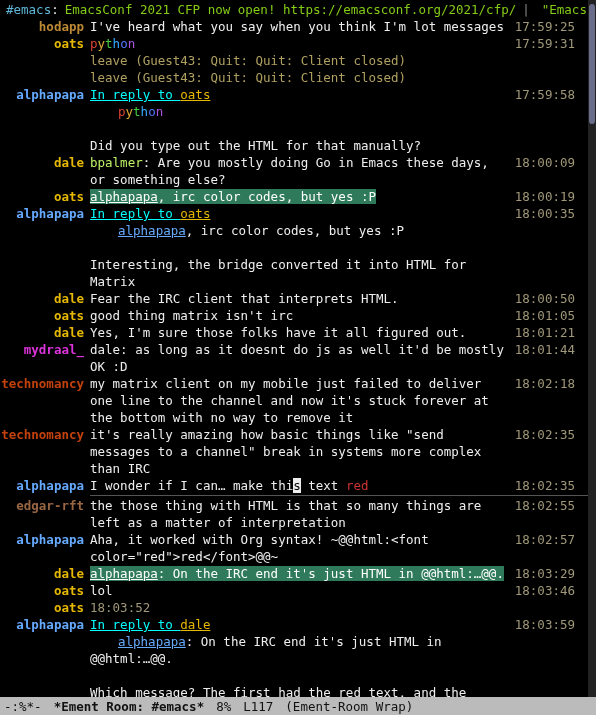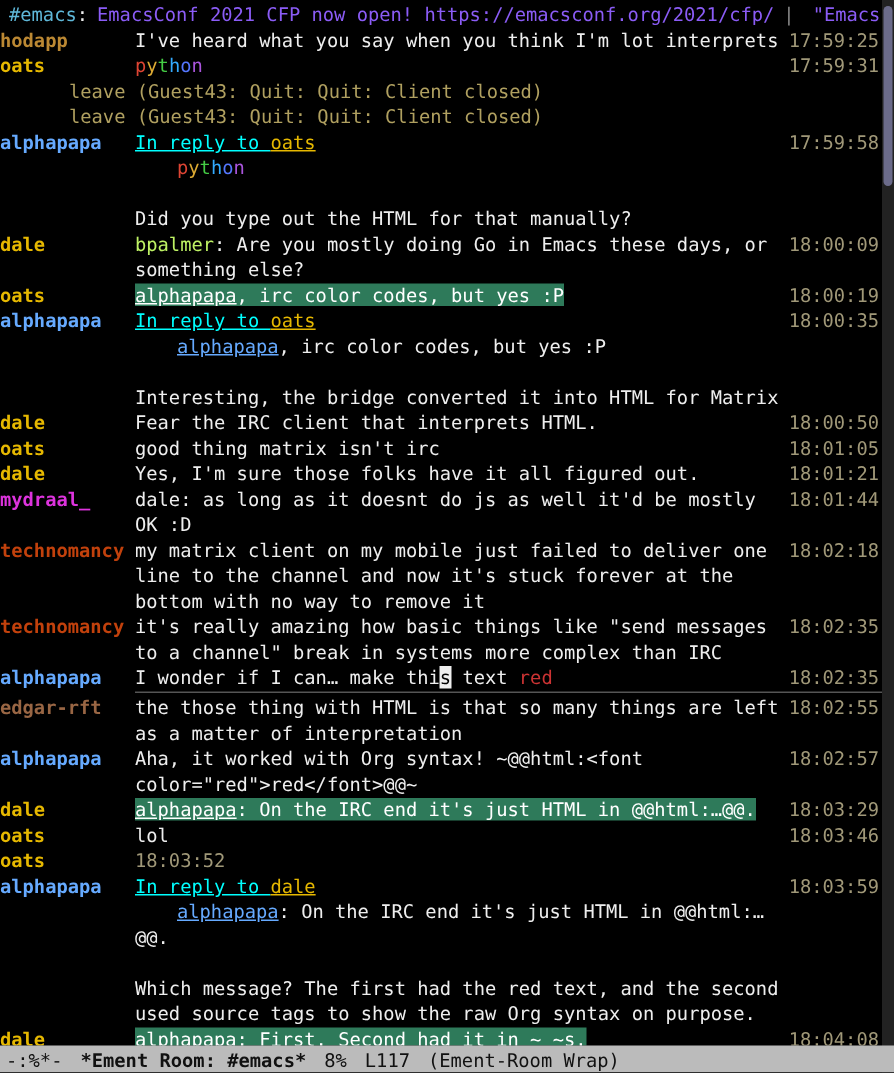--- a/index.html
+++ b/index.html
@@ -1,31 +1,31 @@
 <!DOCTYPE html>
 <html><head>
 <meta charset="utf-8">
 <style>
 html,body{margin:0;padding:0;background:#000;color:#eee;font-family:Menlo,Consolas,"DejaVu Sans Mono",monospace;font-size:12.5px;line-height:17px;overflow:hidden}
 #app{position:relative;width:596px;height:715px;background:#000}
 .header{display:flex;align-items:center;padding:0 6px;height:18px;white-space:nowrap;overflow:hidden}
 .channel{color:#5fb8d9}
-.topic{color:#8b5cf6;margin-left:6px}
+.topic{color:#84cc16;margin-left:6px}
 .sep{color:#888;margin:0 6px}
 .msgs{position:absolute;top:18px;bottom:18px;left:0;right:8px;overflow:hidden}
 .modeline{position:absolute;bottom:0;left:0;right:0;height:18px;background:#bbb;color:#111;display:flex;align-items:center;padding:0 4px;white-space:nowrap}
 .modeline span{margin-right:12px}
 .modeline .bold{font-weight:bold}
 .scrollbar{position:absolute;top:0;right:0;bottom:0;width:8px;background:#222}
 .thumb{position:absolute;top:4px;left:1px;right:1px;height:120px;background:#6b6b8a;border-radius:3px}
 .row{display:flex;align-items:flex-start}
-.nick{width:84px;padding-right:6px;flex:0 0 84px;font-weight:bold}
+.nick{width:84px;text-align:right;padding-right:6px;flex:0 0 84px;font-weight:bold}
 .body{flex:1 1 auto;padding-right:6px;word-wrap:break-word}
-.ts{flex:0 0 60px;color:#a09878;text-align:right;padding-right:2px}
-.sys{color:#b0a060;margin-left:46px}
+.ts{flex:0 0 60px;color:#a09878;text-align:right;padding-right:13px}
+.sys{color:#b0a060;margin-left:90px}
 .link{color:#0ff;text-decoration:underline}
 .hl{background:#2e7a5a;color:#fff;text-decoration:underline}
 .hl2{background:#2e7a5a;color:#fff}
 .red{color:#c33}
 .caret{background:#eee;color:#000}
 .divider{border-top:1px solid #555;margin:1px 0 1px 90px}
 .py span:nth-child(1){color:#d43}
 .py span:nth-child(2){color:#da3}
 .py span:nth-child(3){color:#4c4}
 .py span:nth-child(4){color:#3af}
@@ -48,21 +48,21 @@
     <span class="channel">#emacs</span>
     <span>: </span>
     <span class="topic">EmacsConf 2021 CFP now open! https://emacsconf.org/2021/cfp/</span>
     <span class="sep">|</span>
     <span class="topic">"Emacs is a co</span>
   </div>
 
   <div class="msgs" id="msgs">
       <div class="row">
         <div class="nick c-hodapp">hodapp</div>
-        <div class="body"><span>I've heard what you say when you think I'm lot interprets</span></div>
+        <div class="body"><span>I've heard what you say when you think I'm lot messages</span></div>
         <div class="ts">17:59:25</div>
       </div>
       <div class="row">
         <div class="nick c-oats">oats</div>
         <div class="body"><span class="py"><span>p</span><span>y</span><span>t</span><span>h</span><span>o</span><span>n</span></span></div>
         <div class="ts">17:59:31</div>
       </div>
       <div class="sys">leave (Guest43: Quit: Quit: Client closed)</div>
       <div class="sys">leave (Guest43: Quit: Quit: Client closed)</div>
       <div class="row">

